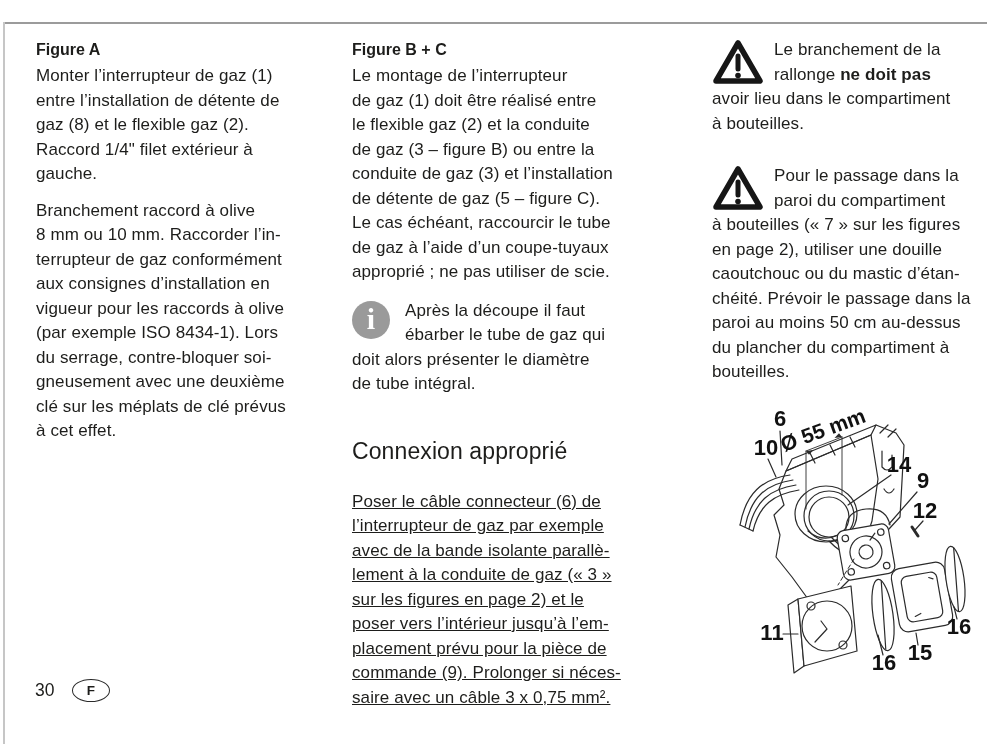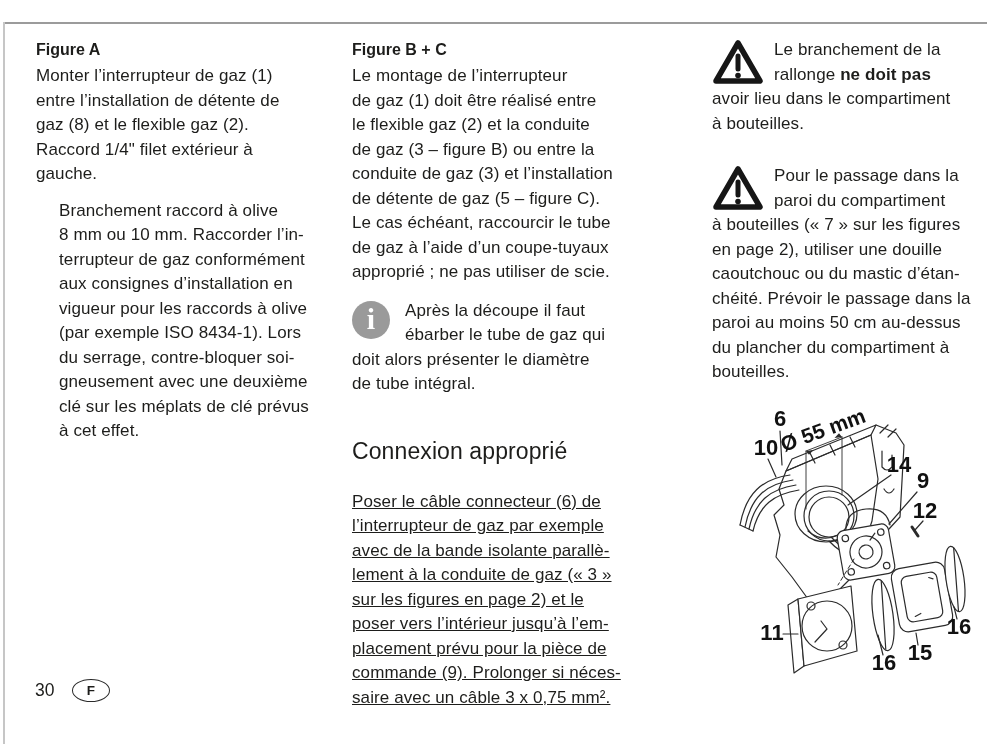--- a/index.html
+++ b/index.html
@@ -29,21 +29,21 @@
   }
   .h-sm {
     font-size: 16px; line-height: 24px; font-weight: bold;
   }
   .body {
     font-size: 17px; line-height: 24.5px;
     white-space: pre-line; letter-spacing: 0.1px;
   }
   .mb-14 { margin-bottom: 14px; }
   .mt-2  { margin-top: 2px; }
-  .mt-12 { margin-top: 12px; margin-left: 23px; }
+  .mt-12 { margin-top: 12px; }
   .mt-14 { margin-top: 14px; }
   .mt-24 { margin-top: 24px; text-decoration: underline; }
   .mt-28 { margin-top: 28px; }
   .mt-36 { margin-top: 36px; }
   .mt-40 { margin-top: 40px; }
 
   .note-block, .warn-block { overflow: visible; }
   .info-float {
     float: left; width: 38px; height: 38px;
     margin: 2px 15px 4px 0;

